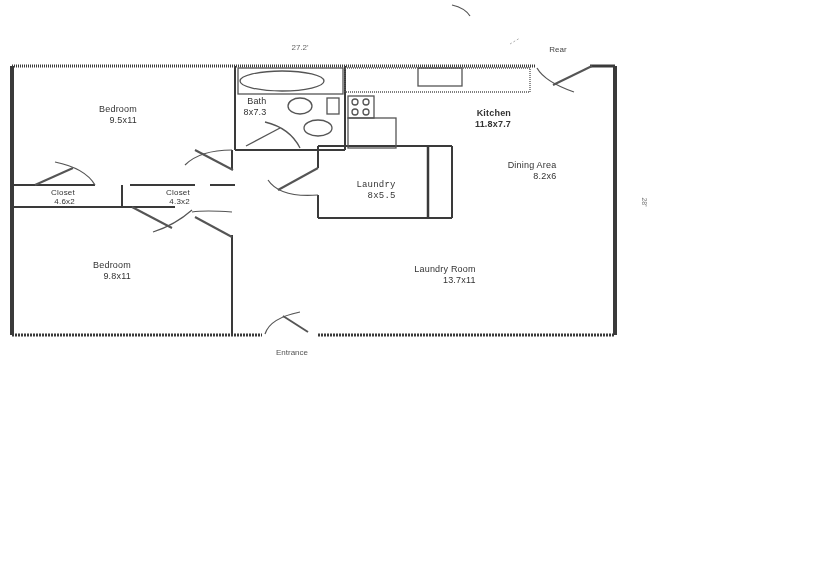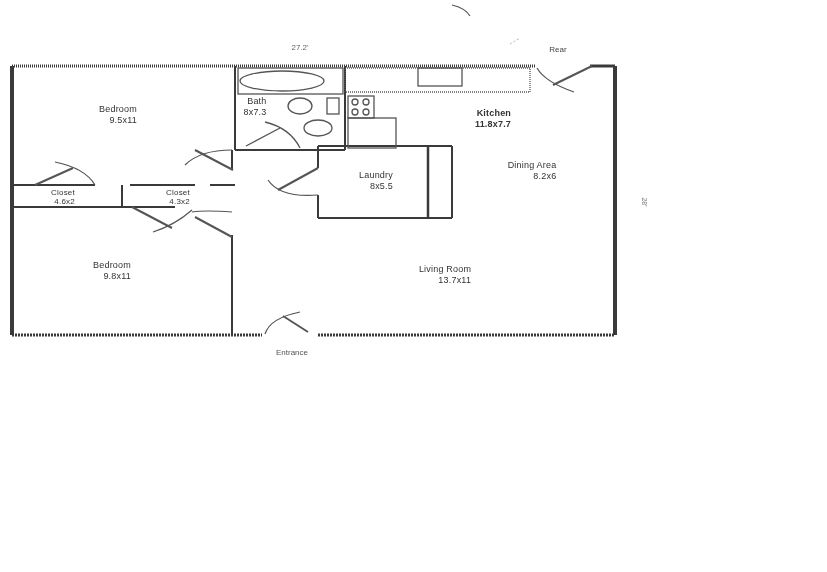--- a/index.html
+++ b/index.html
@@ -115,36 +115,36 @@
   <span class="dim">9.5x11</span>
 </div>
 <div class="lbl" style="left:255px; top:96px;">
   <span>Bath</span>
   <span class="dim">8x7.3</span>
 </div>
 <div class="lbl" style="left:493px; top:108px;font-weight:bold;">
   <span>Kitchen</span>
   <span class="dim">11.8x7.7</span>
 </div>
-<div class="lbl" style="left:376px; top:170px;">
+<div class="lbl" style="left:376px; top:180px;font-family:Liberation Mono, monospace;">
   <span>Laundry</span>
   <span class="dim">8x5.5</span>
 </div>
 <div class="lbl" style="left:532px; top:160px;">
   <span>Dining Area</span>
   <span class="dim">8.2x6</span>
 </div>
 <div class="lbl" style="left:63px; top:188px; font-size:8px; line-height:9px;">
   <span>Closet</span>
   <span class="dim">4.6x2</span>
 </div>
 <div class="lbl" style="left:178px; top:188px; font-size:8px; line-height:9px;">
   <span>Closet</span>
   <span class="dim">4.3x2</span>
 </div>
 <div class="lbl" style="left:112px; top:260px;">
   <span>Bedroom</span>
   <span class="dim">9.8x11</span>
 </div>
 <div class="lbl" style="left:445px; top:264px;">
-  <span>Living Room</span>
+  <span>Laundry Room</span>
   <span class="dim">13.7x11</span>
 </div>
 
 </body></html>

